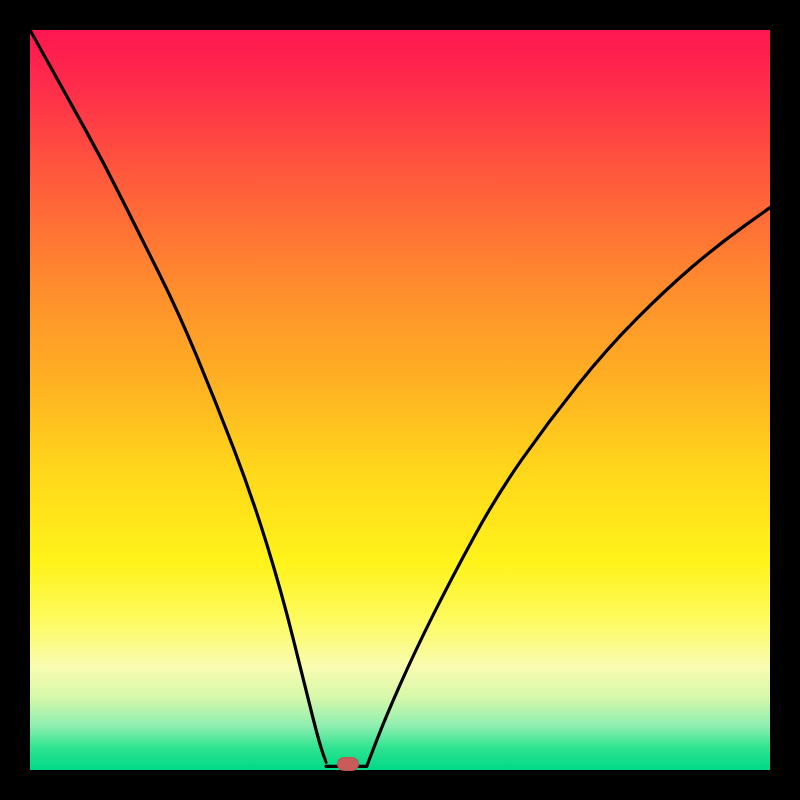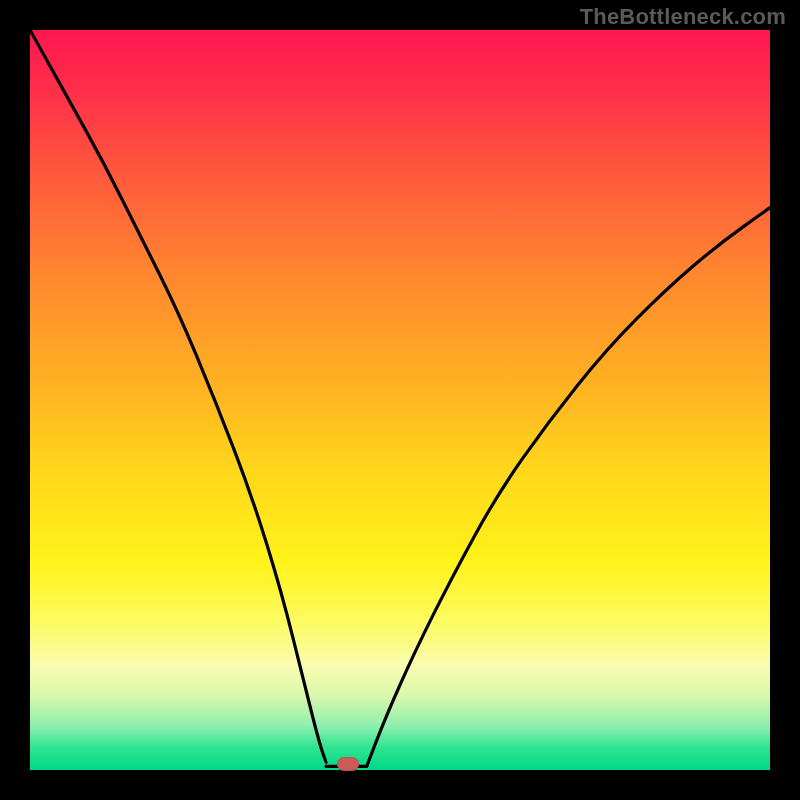--- a/index.html
+++ b/index.html
@@ -64,21 +64,20 @@
     height: 14px;
     background: #c95b58;
     border-radius: 7px;
     box-shadow: 0 0 0 1px rgba(0,0,0,0.08) inset;
   }
 </style>
 </head>
 <body>
 
 <div class="frame">
-  <div class="watermark">TheBottleneck.com</div>
 
   <div class="plot-area">
     <svg class="curve" viewBox="0 0 740 740" preserveAspectRatio="none">
       <path d="M 0 0 Q 0 0 18.5 33.29999999999999 Q 37 66.59999999999998 55.5 99.9 Q 74 133.20000000000005 92.5 170.20000000000005 Q 111 207.20000000000002 129.5 244.2 Q 148 281.2 166.5 325.6 Q 185 370 203.5 418.1 Q 222 466.2 236.8 514.3 Q 251.60000000000002 562.4 262.70000000000005 606.8 Q 273.8 651.2 281.20000000000005 680.8 Q 288.6 710.4 292.3 721.5 T 296 732.6" fill="none" stroke="#000" stroke-width="3.2" stroke-linecap="round" stroke-linejoin="round"></path>
       <path d="M 296 736.3 Q 296 736.3 316.35 736.3 T 336.7 736.3" fill="none" stroke="#000" stroke-width="3.2" stroke-linecap="round" stroke-linejoin="round"></path>
       <path d="M 336.7 736.3 Q 336.7 736.3 345.95 712.25 Q 355.2 688.1999999999999 370 654.9 Q 384.8 621.6 403.29999999999995 584.6 Q 421.79999999999995 547.6 444 506.9 Q 466.2 466.2 492.1 429.20000000000005 Q 518 392.20000000000005 547.6 355.20000000000005 Q 577.2 318.20000000000005 606.8 288.6 Q 636.4 259 662.3 236.8 Q 688.2 214.60000000000002 714.1 196.10000000000002 T 740 177.6" fill="none" stroke="#000" stroke-width="3.2" stroke-linecap="round" stroke-linejoin="round"></path>
     </svg>
     <div class="marker" style="left: 307.2px; top: 727.3px;"></div>
   </div>
 </div>

